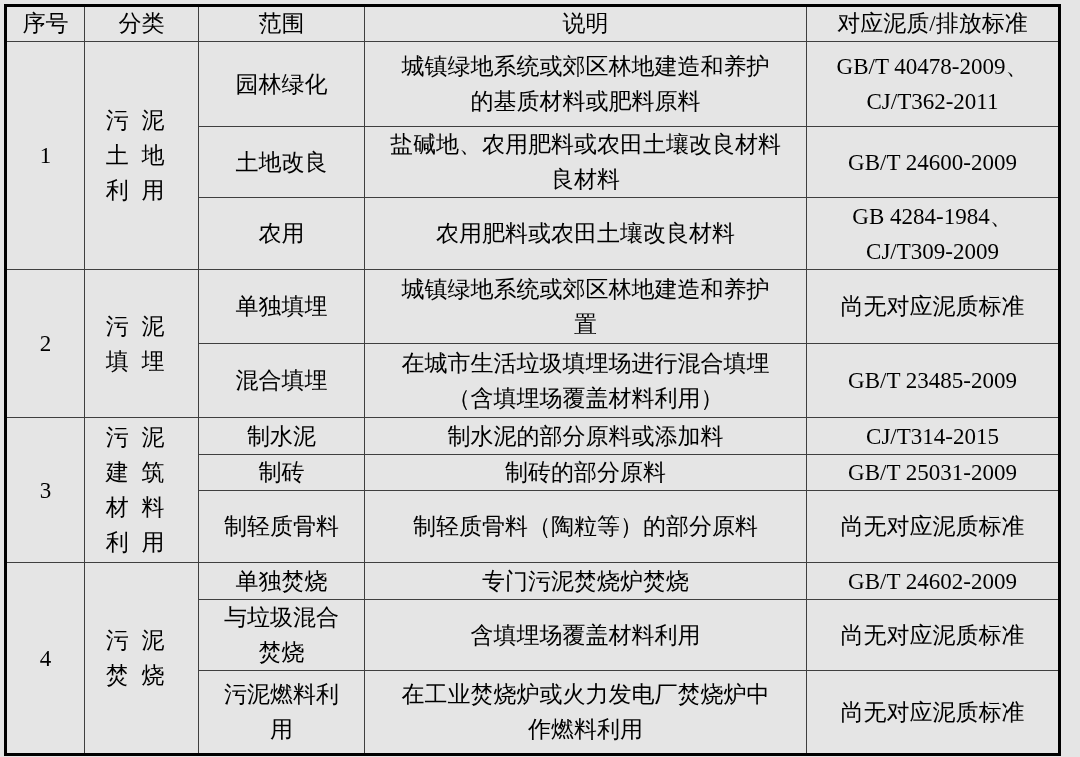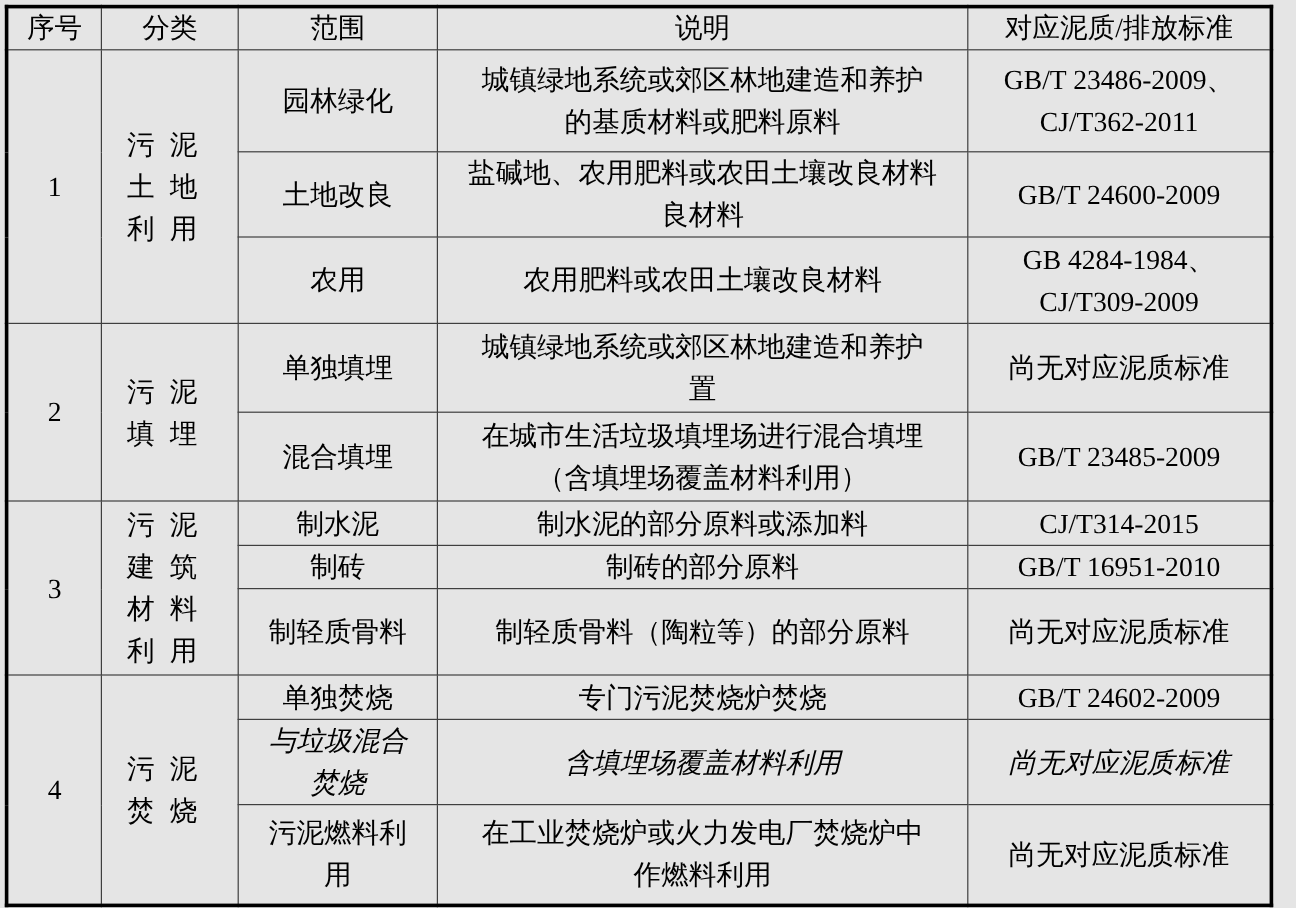--- a/index.html
+++ b/index.html
@@ -44,21 +44,21 @@
   
   col.c-no   { width: 79px;  }
   col.c-cat  { width: 114px; }
   col.c-scope{ width: 166px; }
   col.c-desc { width: 442px; }
   col.c-std  { width: 253px; }
   td.cat-cell { letter-spacing: 0.55em; }
   
   tr.h36 { height: 36px; } tr.h85 { height: 85px; } tr.h70 { height: 70px; }
   tr.h72 { height: 72px; } tr.h74 { height: 74px; } tr.h37 { height: 37px; }
-  tr.h39 { height: 21px; } tr.h69 { height: 69px; font-style: italic; } tr.h84 { height: 84px; }
+  tr.h39 { height: 21px; } tr.h69 { height: 69px; } tr.h84 { height: 84px; }
 </style>
 </head>
 <body>
 
 <div class="page">
   <table class="doc-table">
     <colgroup>
       <col class="c-no">
         <col class="c-cat">
         <col class="c-scope">
@@ -77,21 +77,21 @@
     <tbody>
 
       <tr class="h85">
         <td rowspan="3">1</td>
         <td rowspan="3" class="cat-cell">污泥
 土地
 利用</td>
         <td>园林绿化</td>
         <td>城镇绿地系统或郊区林地建造和养护
 的基质材料或肥料原料</td>
-        <td>GB/T 23486-2009、
+        <td>GB/T 40478-2009、
 CJ/T362-2011</td>
       </tr>
       <tr class="h70">
         <td>土地改良</td>
         <td>盐碱地、农用肥料或农田土壤改良材料
 良材料</td>
         <td>GB/T 24600-2009</td>
       </tr>
       <tr class="h72">
         <td>农用</td>
@@ -122,21 +122,21 @@
 建筑
 材料
 利用</td>
         <td>制水泥</td>
         <td>制水泥的部分原料或添加料</td>
         <td>CJ/T314-2015</td>
       </tr>
       <tr class="h39">
         <td>制砖</td>
         <td>制砖的部分原料</td>
-        <td>GB/T 16951-2010</td>
+        <td>GB/T 25031-2009</td>
       </tr>
       <tr class="h72">
         <td>制轻质骨料</td>
         <td>制轻质骨料（陶粒等）的部分原料</td>
         <td>尚无对应泥质标准</td>
       </tr>
 
       <tr class="h37">
         <td rowspan="3">4</td>
         <td rowspan="3" class="cat-cell">污泥

